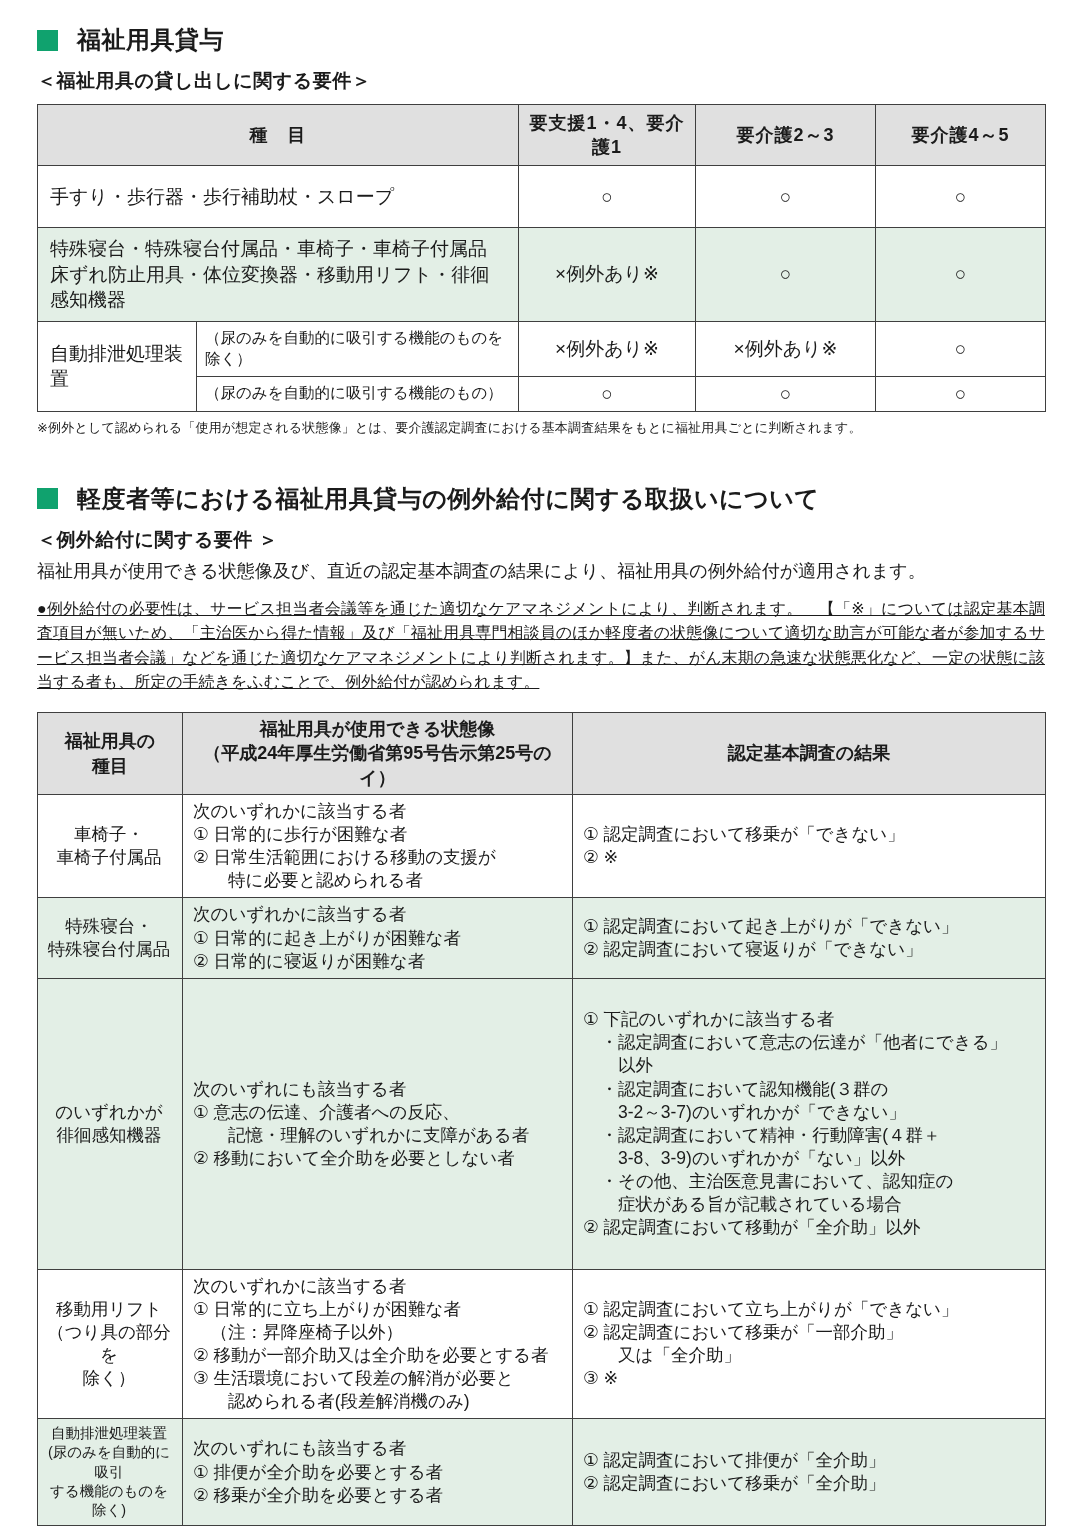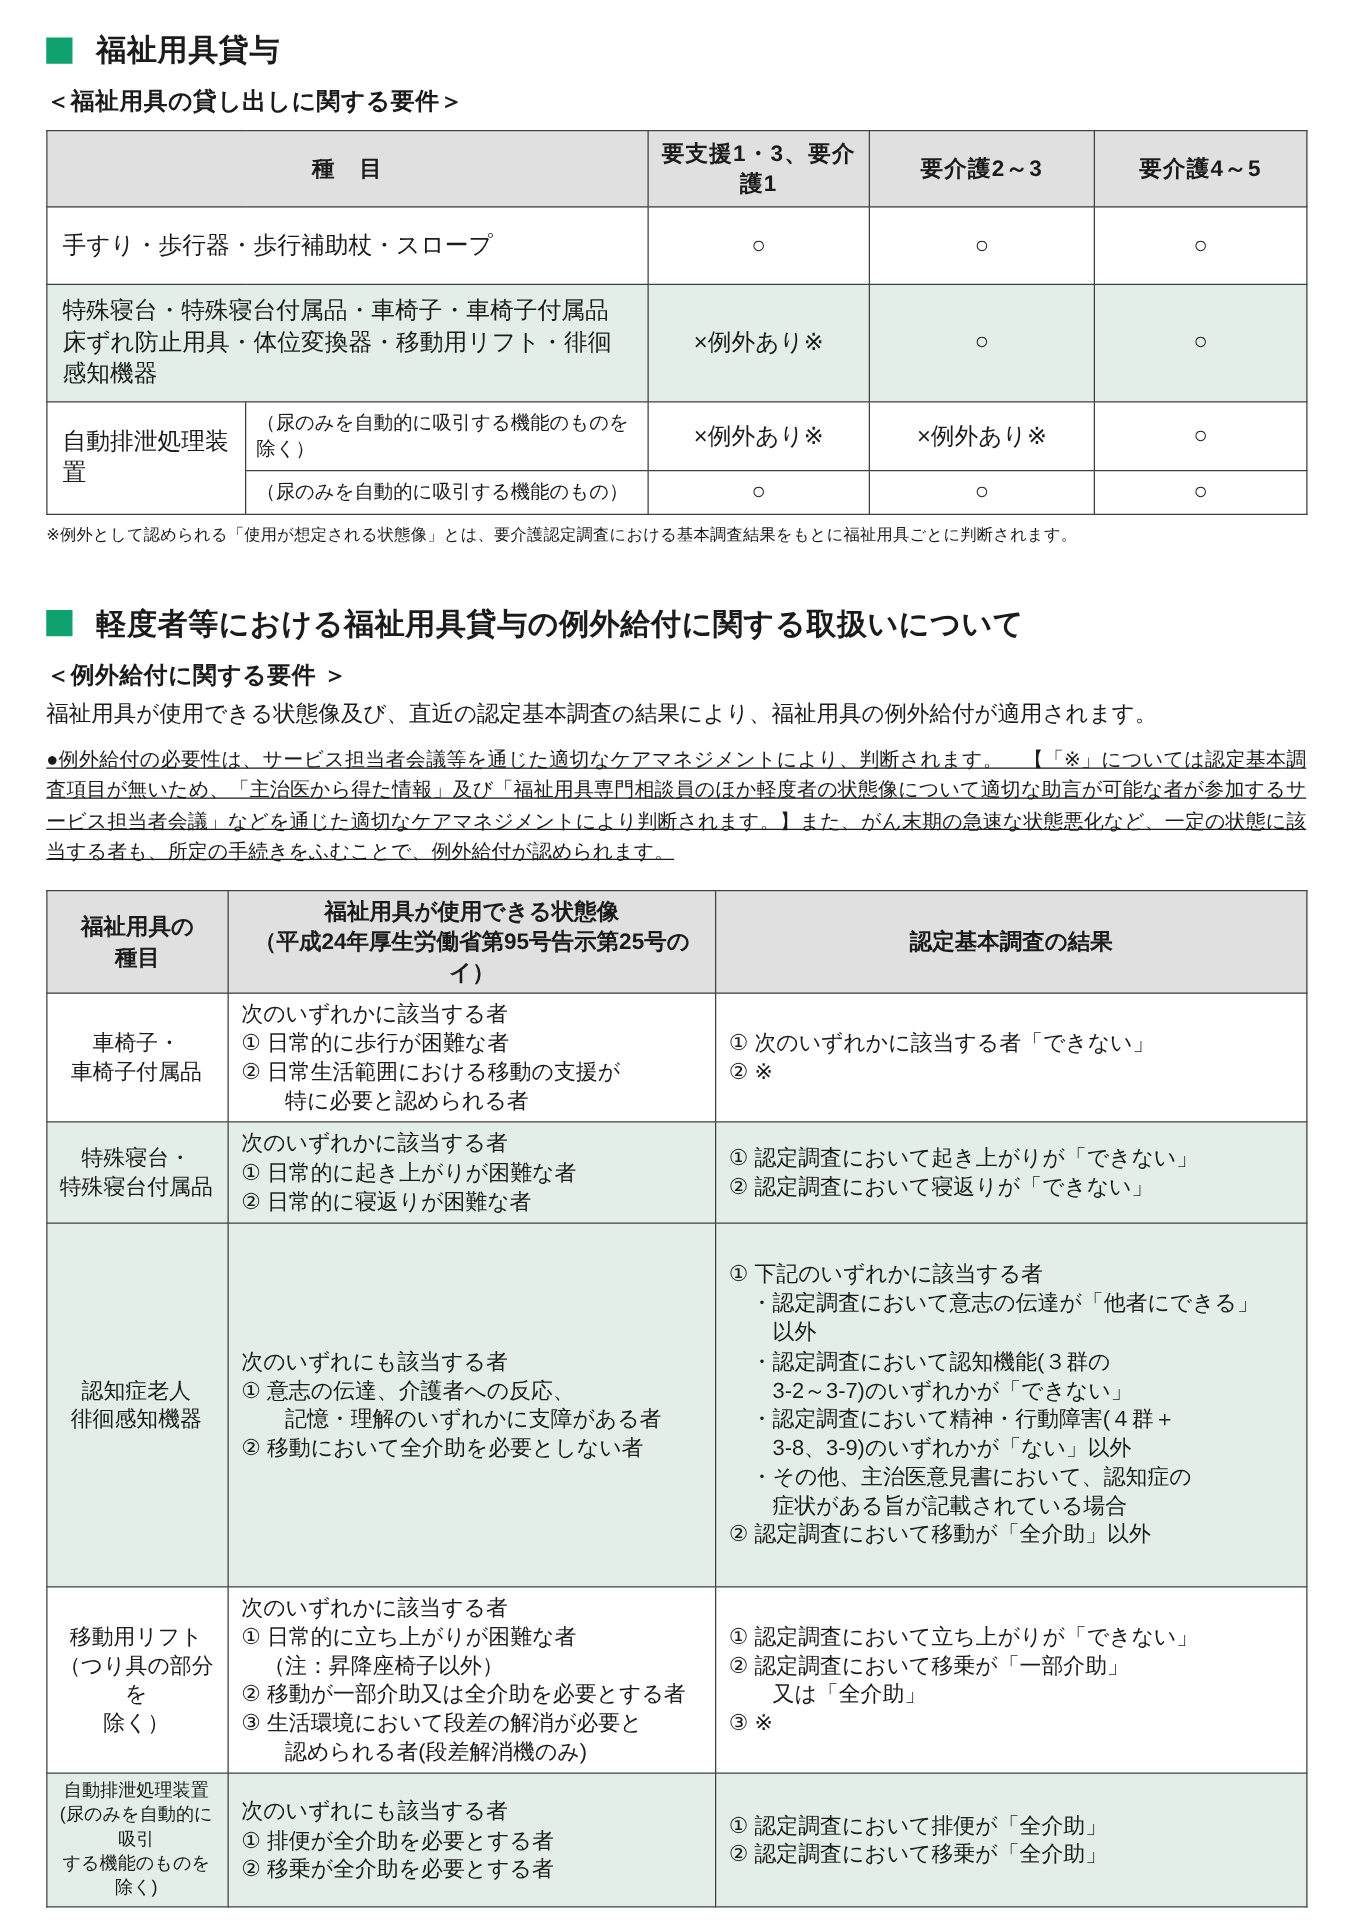--- a/index.html
+++ b/index.html
@@ -69,21 +69,21 @@
       <colgroup>
         <col style="width:159px">
           <col style="width:322px">
         <col style="width:177px">
           <col style="width:180px">
           <col style="width:170px">
       </colgroup>
       <tbody>
         <tr>
           <th colspan="2">種　目</th>
-          <th>要支援1・3、要介護1</th>
+          <th>要支援1・4、要介護1</th>
           <th>要介護2～3</th>
           <th>要介護4～5</th>
         </tr>
         <tr class="r1">
           <td colspan="2" class="item">手すり・歩行器・歩行補助杖・スロープ</td>
           <td class="mark">○</td>
           <td class="mark">○</td>
           <td class="mark">○</td>
         </tr>
         <tr class="r2 green">
@@ -135,34 +135,34 @@
 （平成24年厚生労働省第95号告示第25号のイ）</th>
           <th class="pre">認定基本調査の結果</th>
         </tr>
         <tr class="x1">
           <td class="type pre">車椅子・
 車椅子付属品</td>
           <td class="pre">次のいずれかに該当する者
 ① 日常的に歩行が困難な者
 ② 日常生活範囲における移動の支援が
 　　特に必要と認められる者</td>
-          <td class="pre">① 次のいずれかに該当する者「できない」
+          <td class="pre">① 認定調査において移乗が「できない」
 ② ※</td>
         </tr>
         <tr class="x2 green">
           <td class="type pre">特殊寝台・
 特殊寝台付属品</td>
           <td class="pre">次のいずれかに該当する者
 ① 日常的に起き上がりが困難な者
 ② 日常的に寝返りが困難な者</td>
           <td class="pre">① 認定調査において起き上がりが「できない」
 ② 認定調査において寝返りが「できない」</td>
         </tr>
         <tr class="x4 green">
-          <td class="type pre">認知症老人
+          <td class="type pre">のいずれかが
 徘徊感知機器</td>
           <td class="pre">次のいずれにも該当する者
 ① 意志の伝達、介護者への反応、
 　　記憶・理解のいずれかに支障がある者
 ② 移動において全介助を必要としない者</td>
           <td class="pre">① 下記のいずれかに該当する者
 　・認定調査において意志の伝達が「他者にできる」
 　　以外
 　・認定調査において認知機能(３群の
 　　3-2～3-7)のいずれかが「できない」

